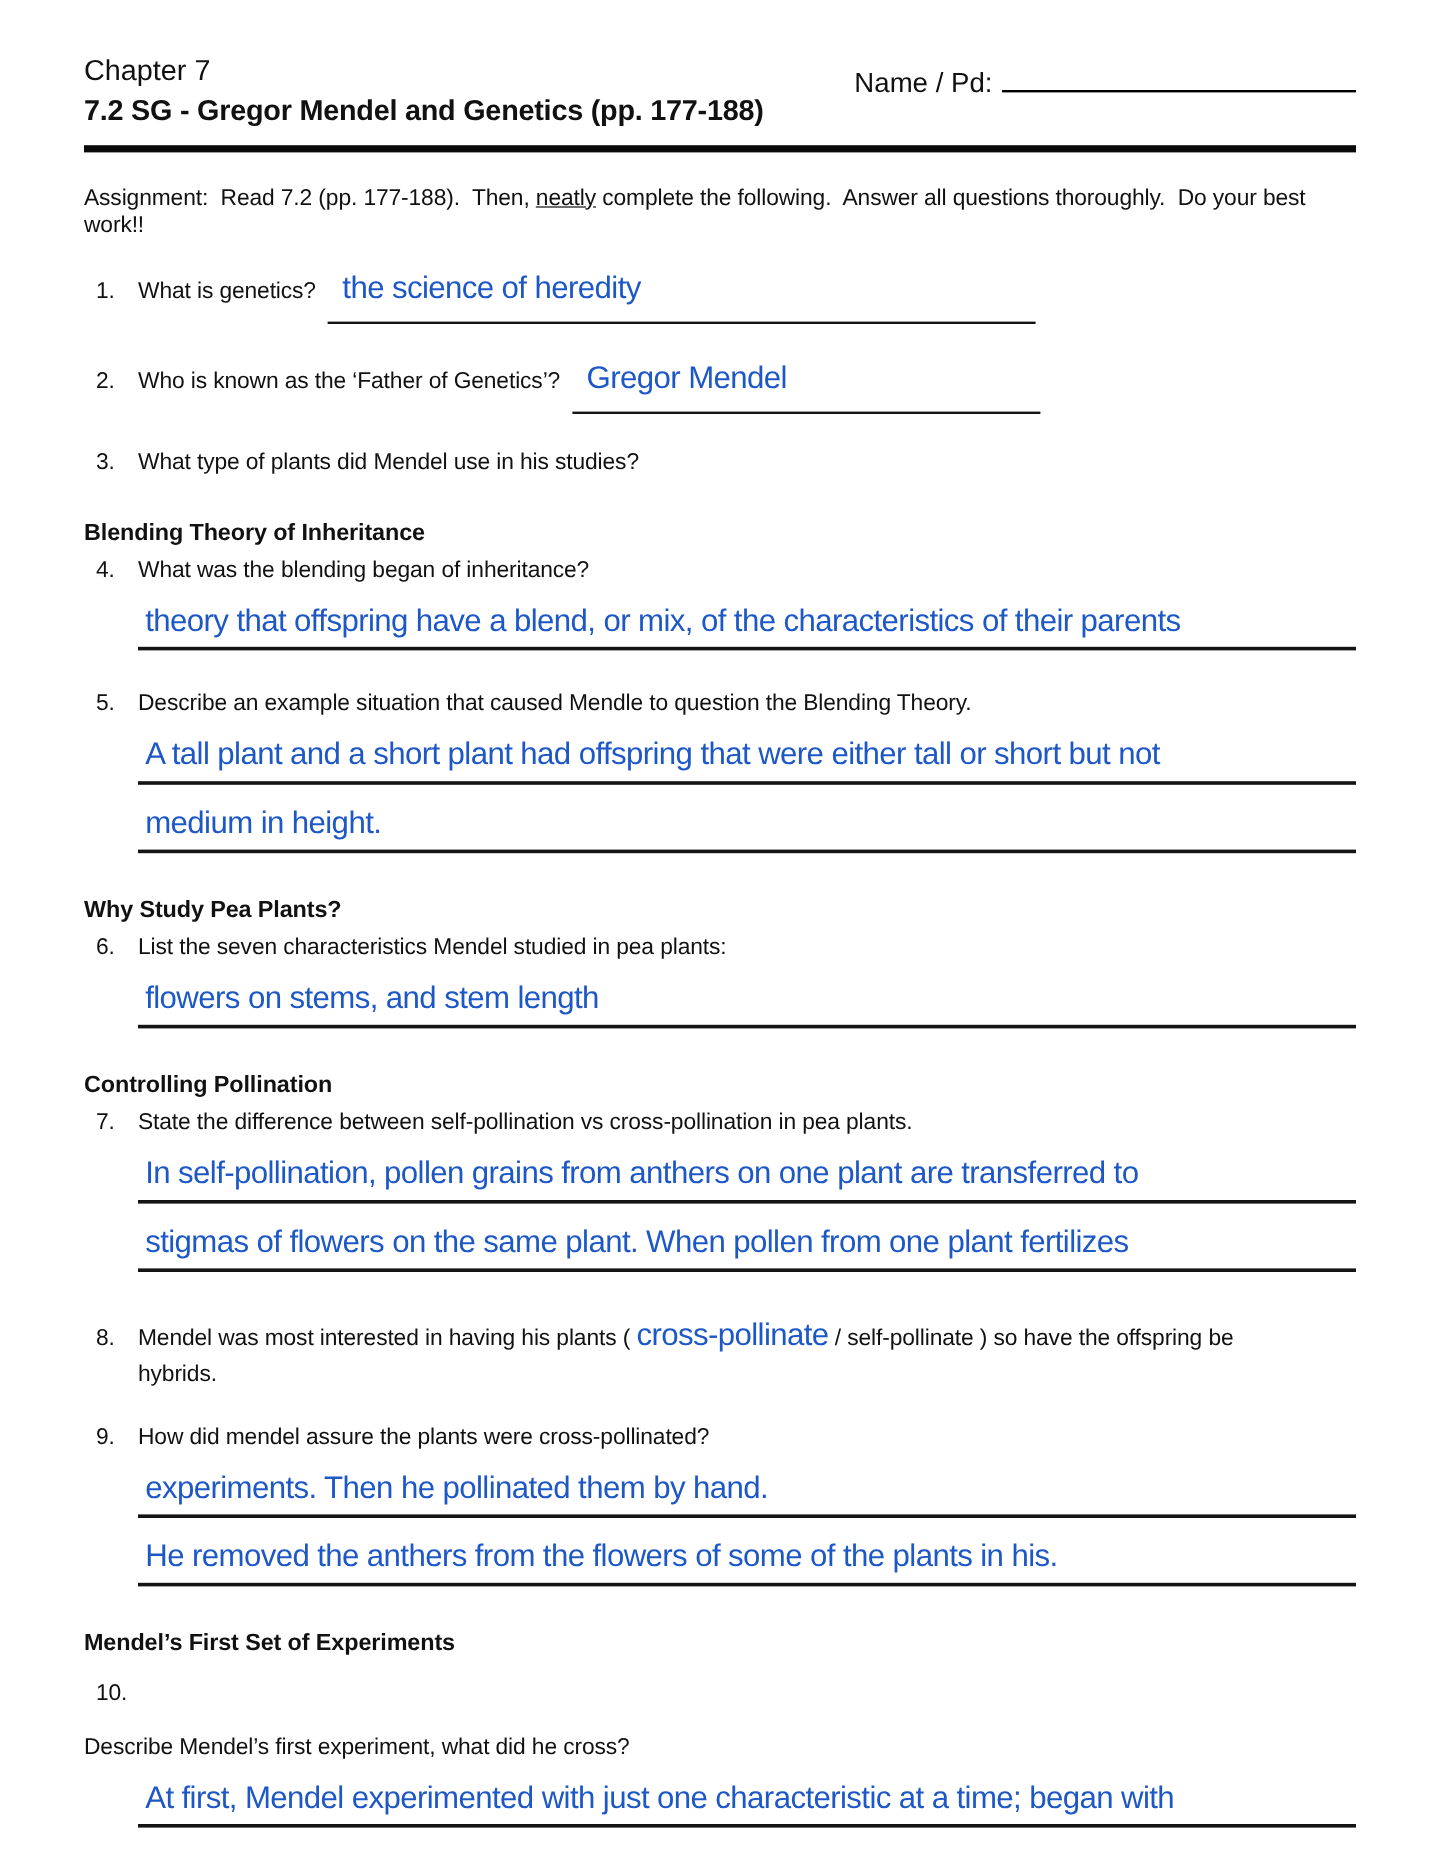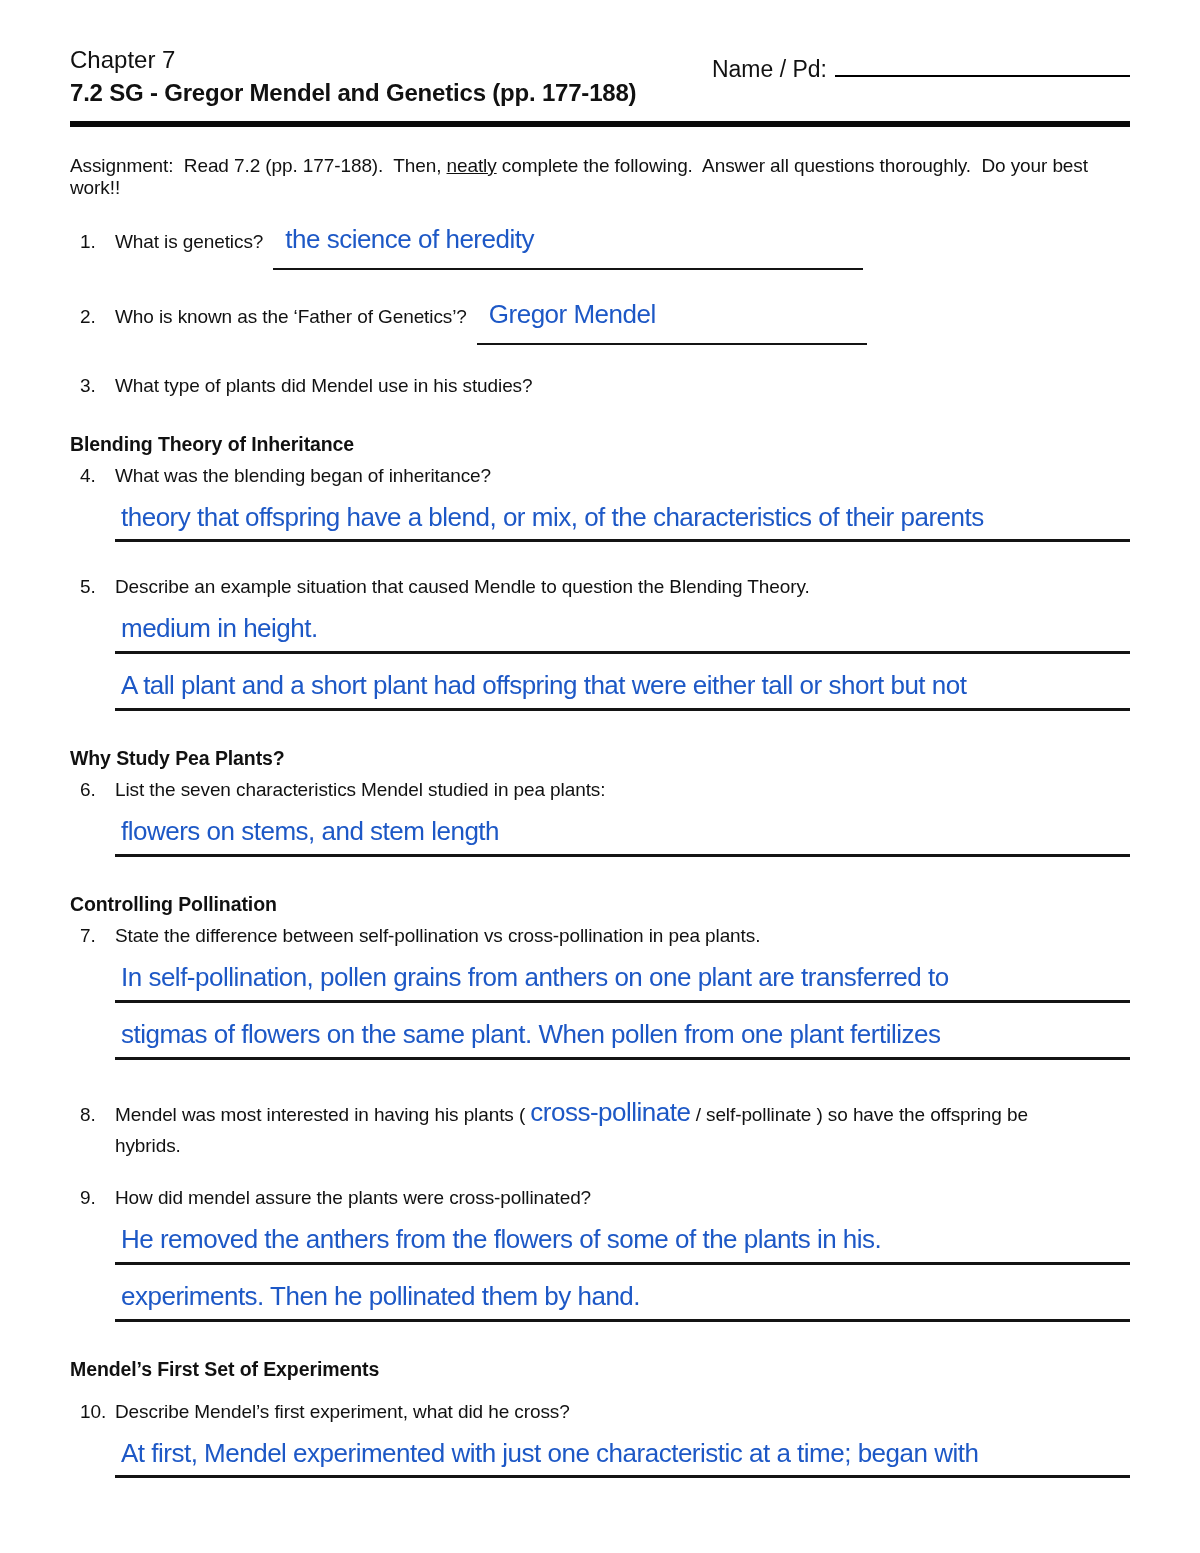--- a/index.html
+++ b/index.html
@@ -33,21 +33,21 @@
   .inline-ans { flex:0 0 auto; border-bottom:2.5px solid var(--line); margin-left:10px; padding:0 4px 13px 12px; }
   .ans { color:var(--ans); font-size:26px; letter-spacing:-0.5px; white-space:nowrap; line-height:1.15; }
 
   
   .answer-line { margin:14px 0 0 45px; border-bottom:3px solid var(--line); padding:2px 2px 7px 6px; }
   .answer-line + .answer-line { margin-top:15px; }
 
   
   .section-heading { font-weight:700; font-size:19.5px; margin:36px 0 0 0; letter-spacing:-0.1px; }
   .section-heading + .q-row { margin-top:9px; }
-  .q-row.after-heading-loose { margin-top:20px; }
+  .q-row.after-heading-loose { margin-top:20px;flex-direction:column; }
 
   
   .q8-body { flex:1 1 auto; }
   .q8-line1 .q-text, .q8-line1 .ans { vertical-align:baseline; }
   .q8-line2 { margin-top:7px; }
   .mt-26 { margin-top:26px; }
   .mt-34 { margin-top:34px; }
   .mt-38 { margin-top:38px; }
 </style>
 </head>
@@ -91,22 +91,22 @@
   <div class="q-row">
     <span class="q-num">4.</span>
     <span class="q-text">What was the blending began of inheritance?</span>
   </div>
   <div class="answer-line"><span class="ans">theory that offspring have a blend, or mix, of the characteristics of their parents</span></div>
 
   <div class="q-row mt-34">
     <span class="q-num">5.</span>
     <span class="q-text">Describe an example situation that caused Mendle to question the Blending Theory.</span>
   </div>
+  <div class="answer-line"><span class="ans">A tall plant and a short plant had offspring that were either tall or short but not</span></div>
   <div class="answer-line"><span class="ans">medium in height.</span></div>
-  <div class="answer-line"><span class="ans">A tall plant and a short plant had offspring that were either tall or short but not</span></div>
 
   <div class="section-heading">Why Study Pea Plants?</div>
 
   <div class="q-row">
     <span class="q-num">6.</span>
     <span class="q-text">List the seven characteristics Mendel studied in pea plants:</span>
   </div>
   <div class="answer-line"><span class="ans">flowers on stems, and stem length</span></div>
 
   <div class="section-heading">Controlling Pollination</div>
@@ -123,22 +123,22 @@
     <div class="q8-body">
       <div class="q8-line1"><span class="q-text">Mendel was most interested in having his plants ( </span><span class="ans">cross-pollinate</span><span class="q-text"> / self-pollinate ) so have the offspring be</span></div>
       <div class="q-text q8-line2">hybrids.</div>
     </div>
   </div>
 
   <div class="q-row">
     <span class="q-num">9.</span>
     <span class="q-text">How did mendel assure the plants were cross-pollinated?</span>
   </div>
+  <div class="answer-line"><span class="ans">experiments. Then he pollinated them by hand.</span></div>
   <div class="answer-line"><span class="ans">He removed the anthers from the flowers of some of the plants in his.</span></div>
-  <div class="answer-line"><span class="ans">experiments. Then he pollinated them by hand.</span></div>
 
   <div class="section-heading">Mendel’s First Set of Experiments</div>
 
   <div class="q-row after-heading-loose">
     <span class="q-num">10.</span>
     <span class="q-text">Describe Mendel’s first experiment, what did he cross?</span>
   </div>
   <div class="answer-line"><span class="ans">At first, Mendel experimented with just one characteristic at a time; began with</span></div>
 
 </div>

